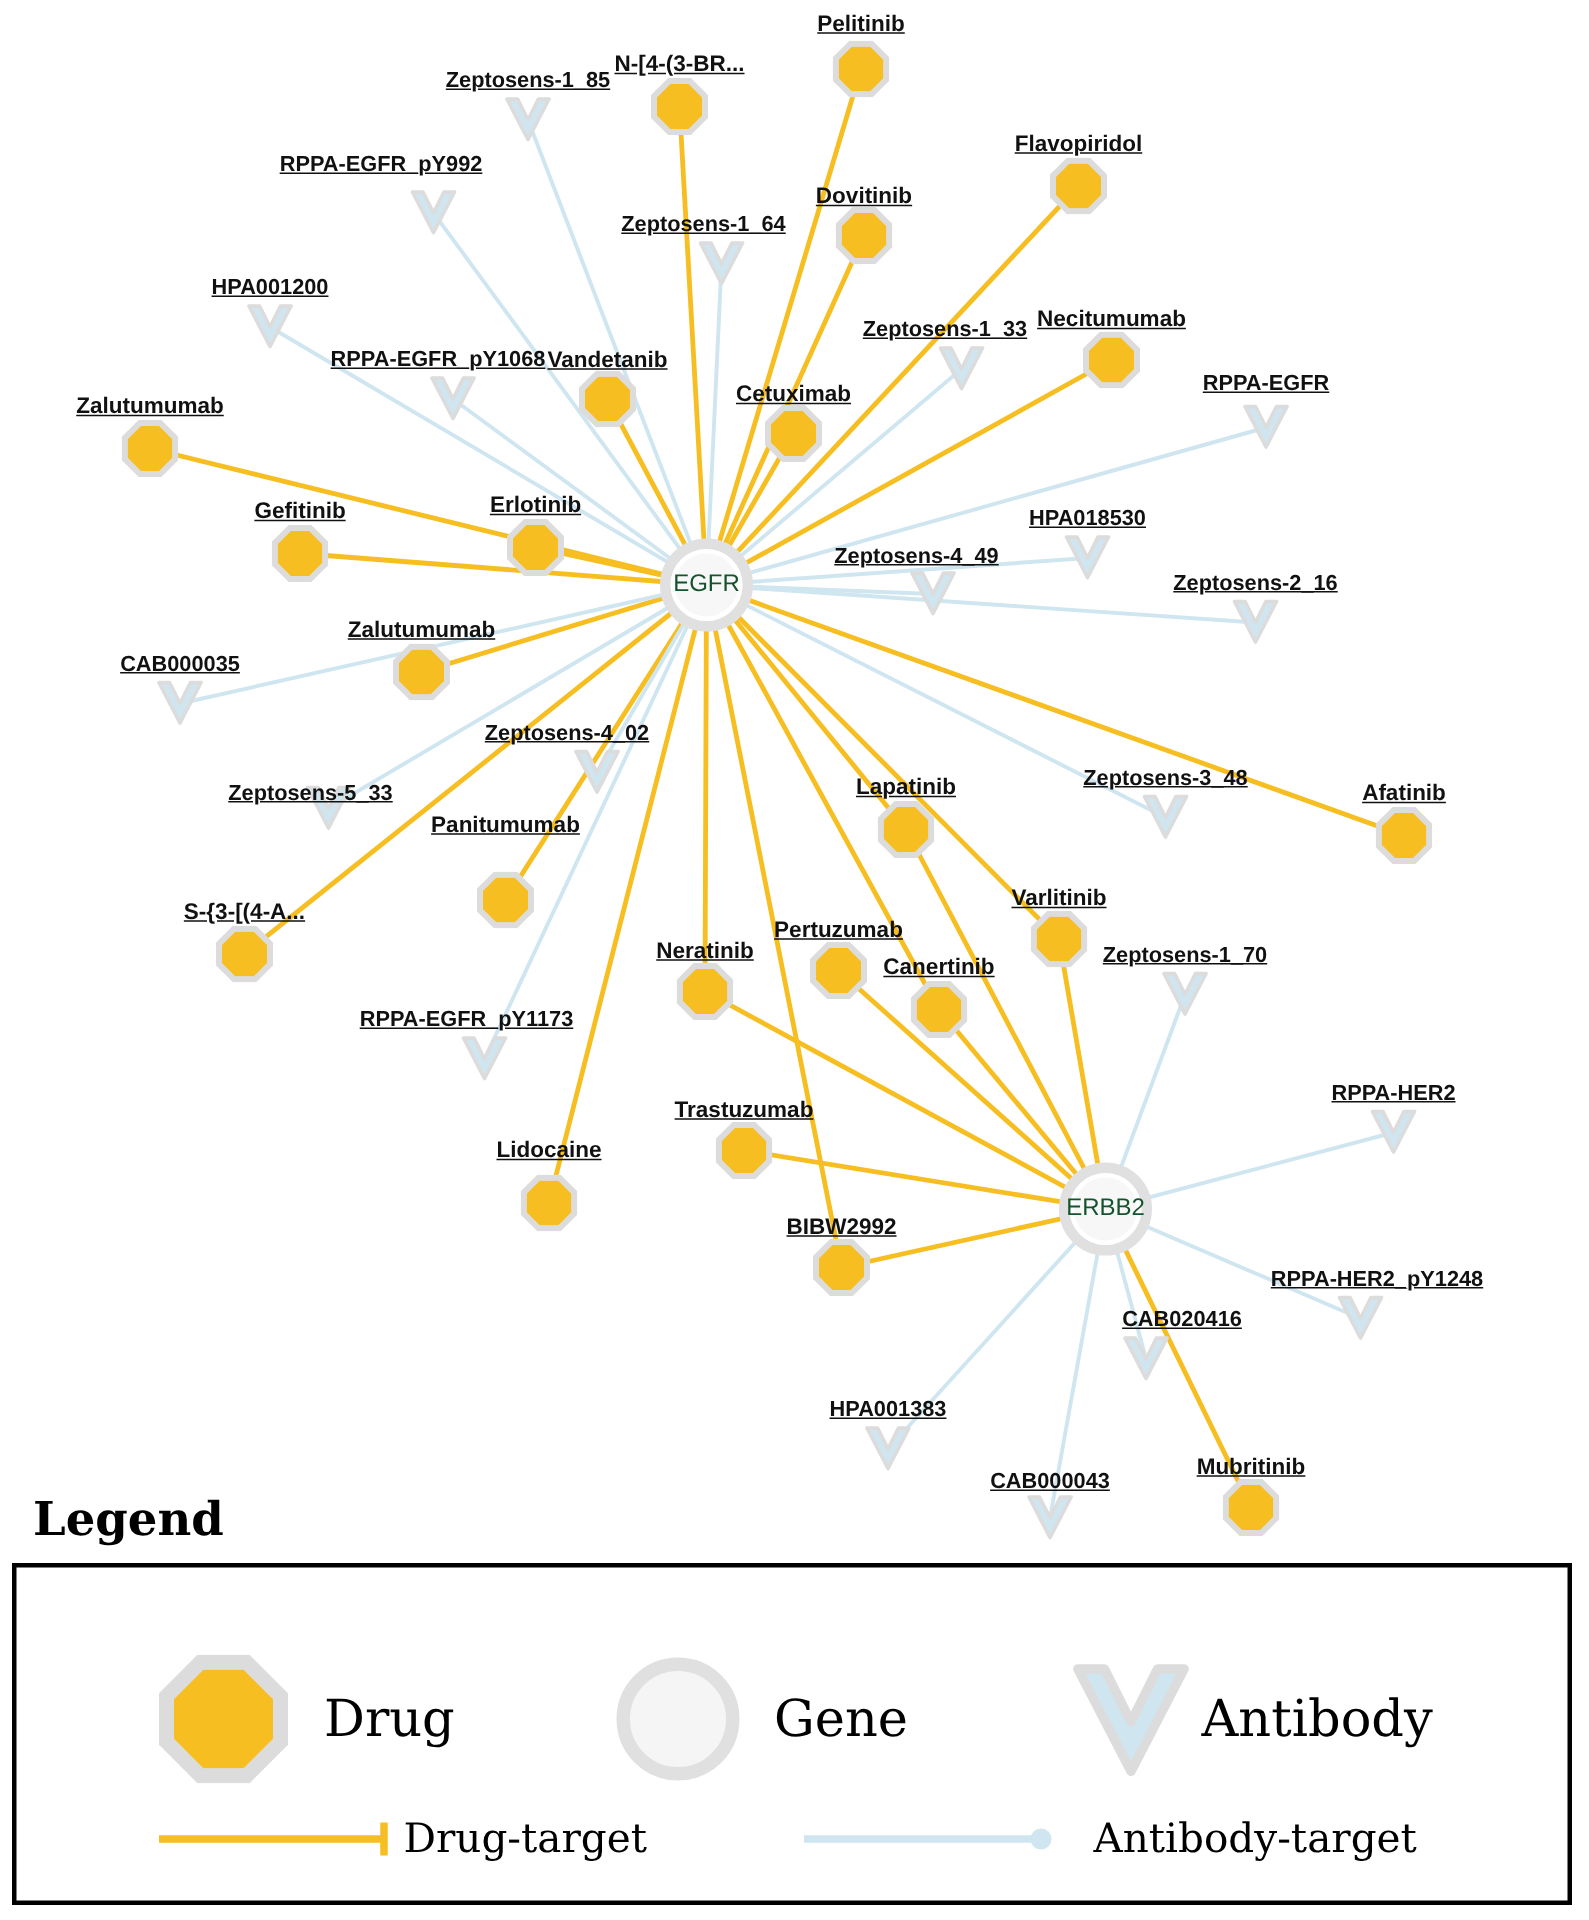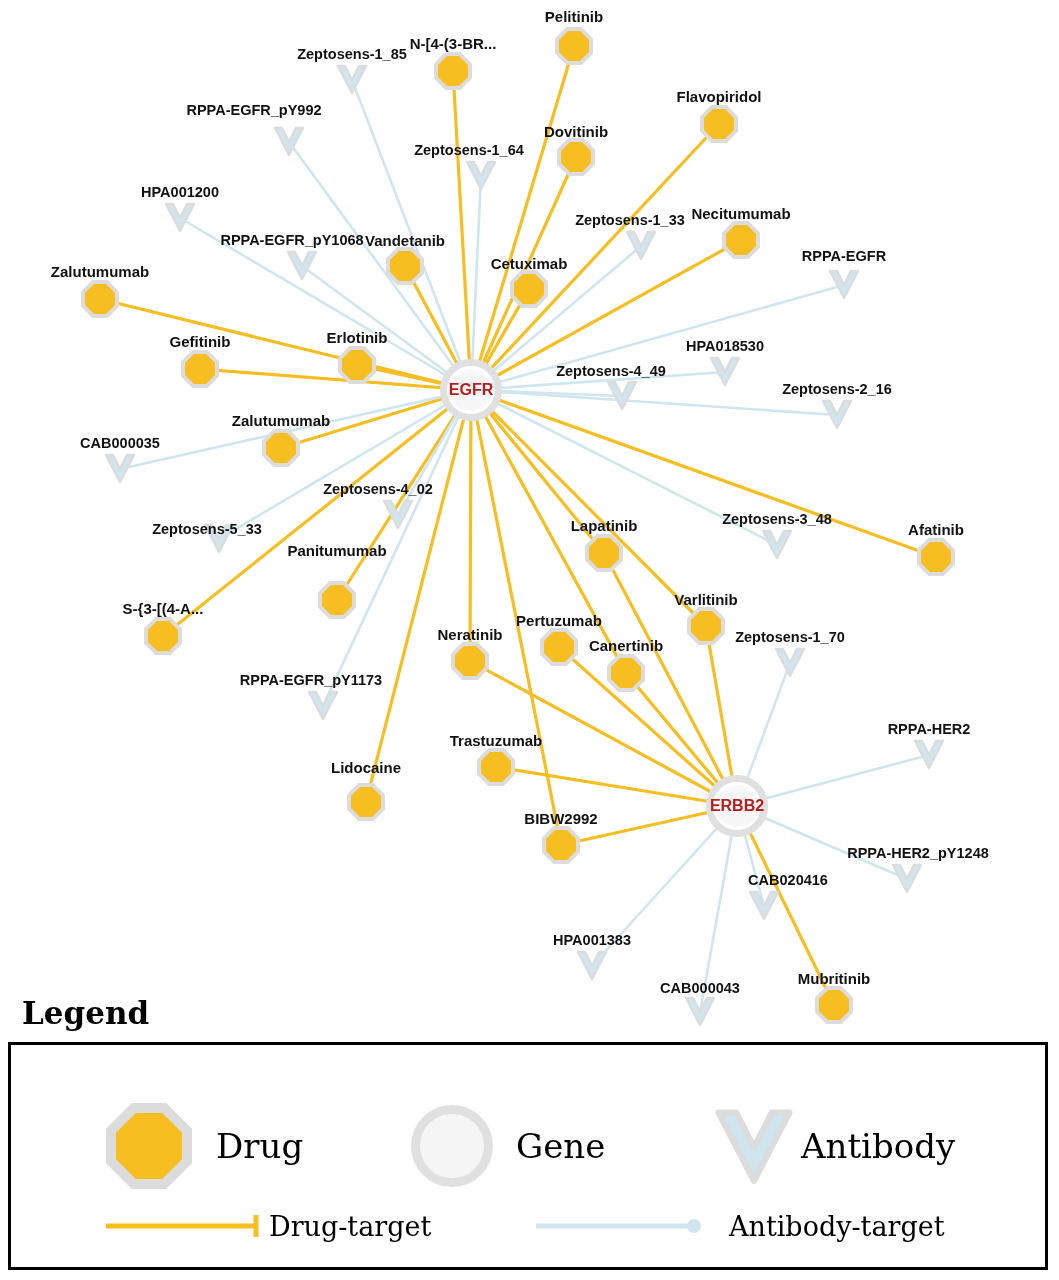--- a/index.html
+++ b/index.html
@@ -1,33 +1,33 @@
 <!DOCTYPE html>
 <html><head>
 <meta charset="utf-8">
 <style>
   html,body{margin:0;padding:0;background:#ffffff;}
   body{width:1059px;height:1280px;font-family:"Liberation Sans",sans-serif;position:relative;overflow:hidden;}
   #graph{position:absolute;left:0;top:0;width:1059px;height:1010px;}
-  .label{position:absolute;font-weight:bold;font-size:15px;color:#111;white-space:nowrap;transform:translate(-50%,-50%);}
+  .label{position:absolute;font-weight:bold;font-size:15px;color:#111;white-space:nowrap;transform:translate(-50%,-50%);text-decoration:underline;}
   .label.small{font-size:14.5px;}
   
   .drug{width:30px;height:30px;background:#F6BE20;
         clip-path:polygon(30% 0%,70% 0%,100% 30%,100% 70%,70% 100%,30% 100%,0% 70%,0% 30%);
         box-shadow:0 0 0 0 transparent;}
   .drug-wrap{position:absolute;transform:translate(-50%,-50%);width:38px;height:38px;
         background:#dcdcdc;
         clip-path:polygon(30% 0%,70% 0%,100% 30%,100% 70%,70% 100%,30% 100%,0% 70%,0% 30%);
         display:flex;align-items:center;justify-content:center;}
   
   .gene-wrap{position:absolute;transform:translate(-50%,-50%);width:62px;height:62px;border-radius:50%;
         background:#f2f2f2;border:7px solid #e0e0e0;box-sizing:border-box;
         display:flex;align-items:center;justify-content:center;}
   .gene-inner{width:100%;height:100%;border-radius:50%;background:#f7f7f7;border:3px solid #ffffff;box-sizing:border-box;}
-  .gene-label{position:absolute;transform:translate(-50%,-50%);font-weight:bold;font-size:16px;color:#b91c1c;}
+  .gene-label{position:absolute;transform:translate(-50%,-50%);font-weight:normal;font-size:16px;color:#14532d;}
   
   .ab{position:absolute;transform:translate(-50%,-50%);width:34px;height:34px;}
   svg.edges{position:absolute;left:0;top:0;width:1059px;height:1010px;}
   
   #legend-title{position:absolute;left:22px;top:995px;font-size:31px;font-family:"DejaVu Serif",serif;font-weight:bold;color:#000;}
   #legend-box{position:absolute;left:8px;top:1042px;width:1040px;height:228px;border:3px solid #000;background:#fff;box-sizing:border-box;}
   .lg-item{position:absolute;}
   .lg-text{position:absolute;font-family:"DejaVu Serif",serif;font-size:34px;color:#000;transform:translateY(-50%);}
   .lg-text2{position:absolute;font-family:"DejaVu Serif",serif;font-size:27px;color:#000;transform:translateY(-50%);}
 </style>

